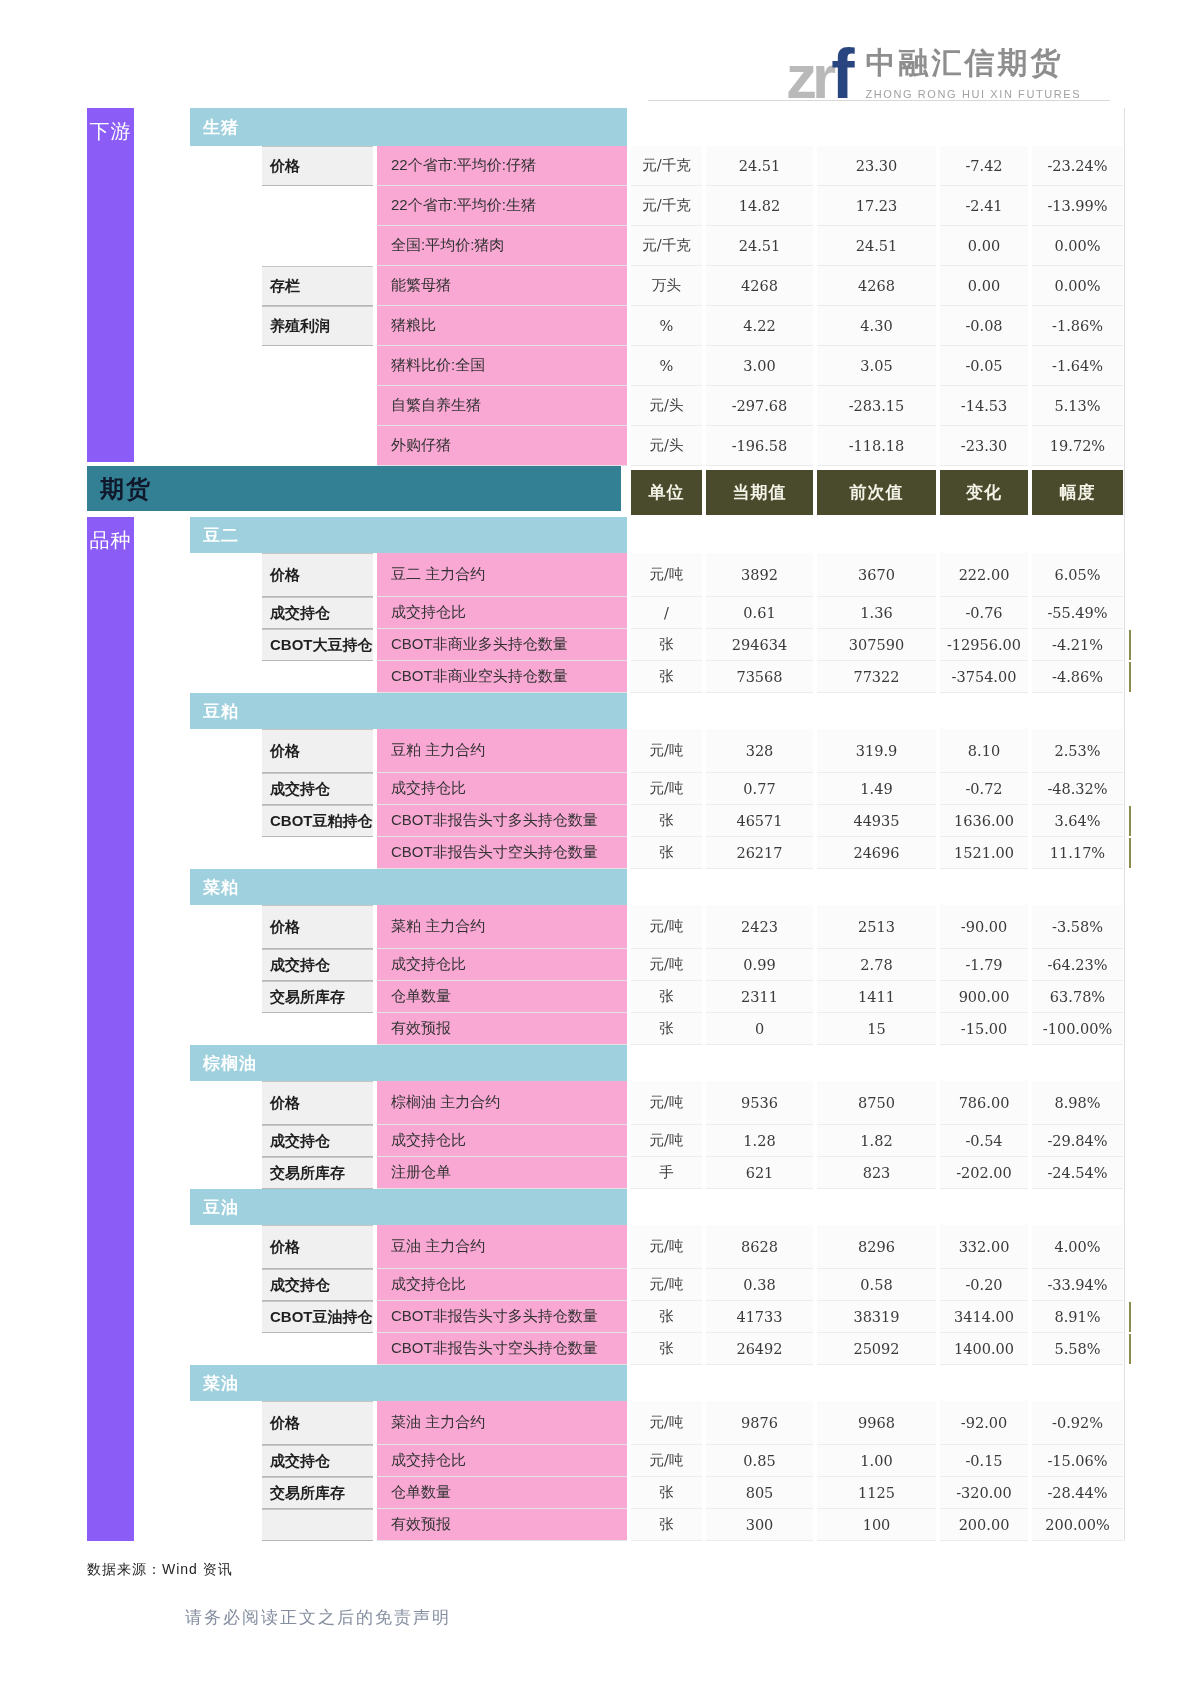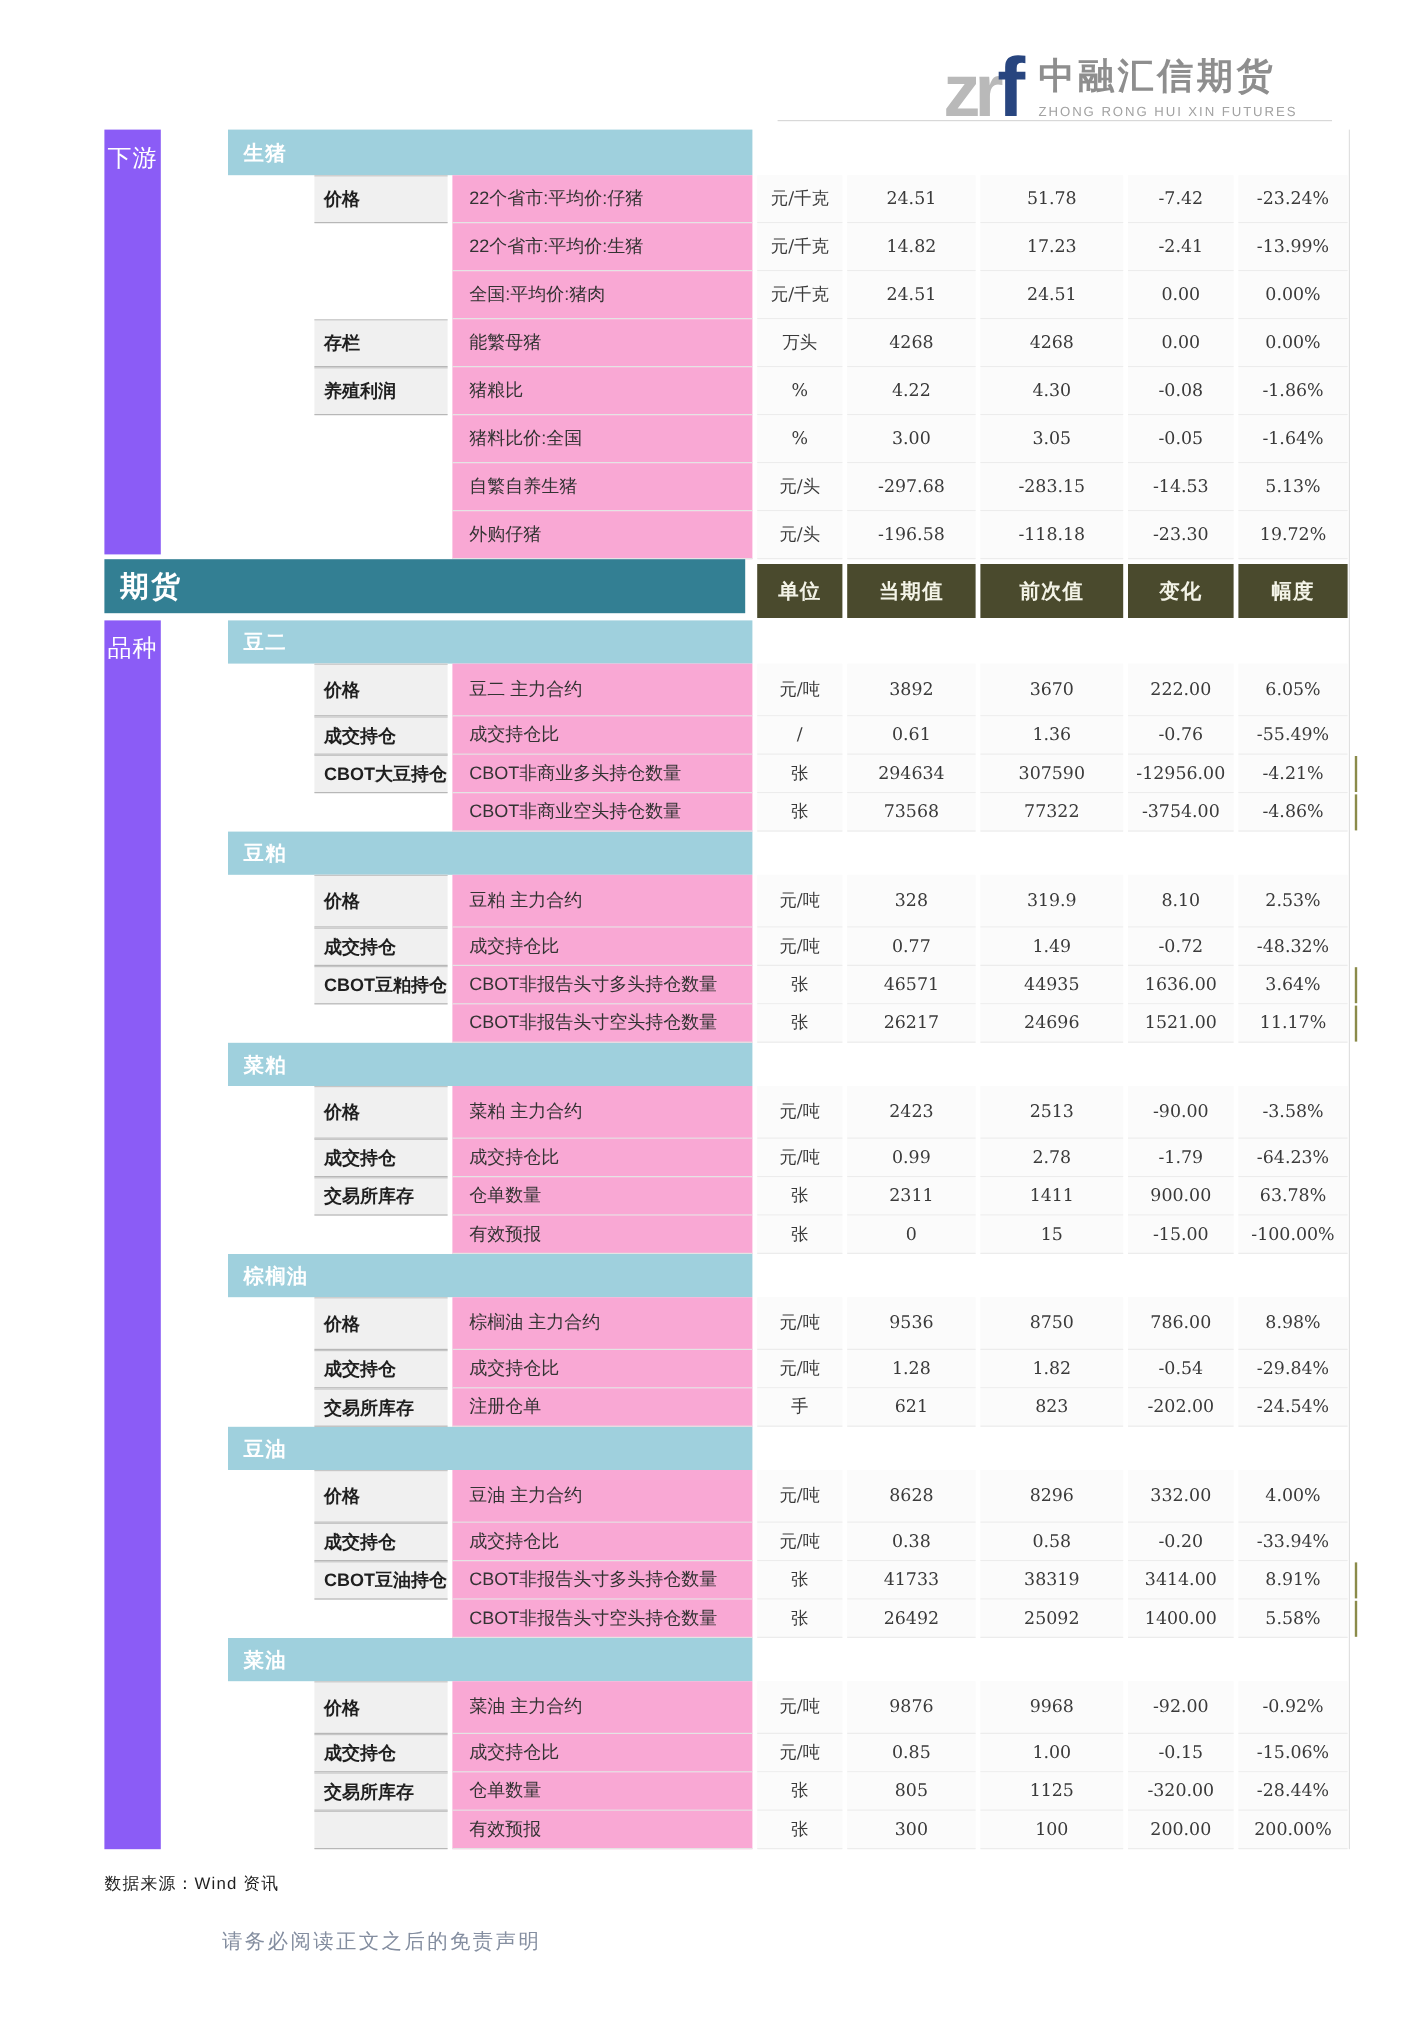--- a/index.html
+++ b/index.html
@@ -39,21 +39,21 @@
   .cell{display:flex;align-items:center;box-sizing:border-box;min-width:0;}
   .cell.cat{font-weight:bold;font-size:15px;padding-left:8px;color:#1f1f1f;}
   .cell.cat.filled{background:#f0f0f0;border-top:1px solid #c6c6c6;border-bottom:1px solid #b7b7b7;}
   .cell.item{background:#f9a8d4;font-size:15px;padding-left:14px;color:#333;border-bottom:1px solid #e4e4e4;white-space:nowrap;}
   .cell.val{background:#fbfbfb;justify-content:center;font-size:14.5px;color:#3a3a3a;
             font-family:"DejaVu Serif","Liberation Serif",serif;border-bottom:1px solid #ececec;white-space:nowrap;}
   .trow.cbot::after{content:"";position:absolute;right:-4px;top:1px;bottom:1px;width:2px;background:#8b8b4a;}
 
   
   #futures-band{position:absolute;top:466px;left:87px;height:45px;width:1040px;}
-  #futures-title{position:absolute;left:0;top:0;width:534px;height:45px;background:#337f93;color:#ffffff;
+  #futures-title{position:absolute;left:0;top:0;width:534px;height:45px;background:#337f93;color:#0f172a;
                  font-size:24px;font-weight:bold;letter-spacing:2px;display:flex;align-items:center;padding-left:13px;box-sizing:border-box;}
   .olive{position:absolute;top:4px;height:45px;background:#4a4a2d;color:#f3f3e7;font-size:17px;font-weight:bold;
          display:flex;align-items:center;justify-content:center;letter-spacing:1px;}
   #hdr-unit{left:544px;width:71px;}
   #hdr-cur{left:619px;width:107px;}
   #hdr-prev{left:730px;width:119px;}
   #hdr-chg{left:853px;width:88px;}
   #hdr-pct{left:945px;width:91px;}
 
   .table-right-rule{position:absolute;left:1124px;top:108px;height:1433px;width:1px;background:#e0e0e0;}
@@ -80,21 +80,21 @@
   <div class="sidebar" id="side-variety">品种</div>
 
   <div class="tblock" id="block-downstream">
     <div class="secbar">生猪</div>
     <div class="rows">
         <div class="trow">
           <div class="cell cat filled">价格</div>
           <div class="cell item">22个省市:平均价:仔猪</div>
           <div class="cell val">元/千克</div>
           <div class="cell val">24.51</div>
-          <div class="cell val">51.78</div>
+          <div class="cell val">23.30</div>
           <div class="cell val">-7.42</div>
           <div class="cell val">-23.24%</div>
         </div>
         <div class="trow">
           <div class="cell cat"></div>
           <div class="cell item">22个省市:平均价:生猪</div>
           <div class="cell val">元/千克</div>
           <div class="cell val">14.82</div>
           <div class="cell val">17.23</div>
           <div class="cell val">-2.41</div>

